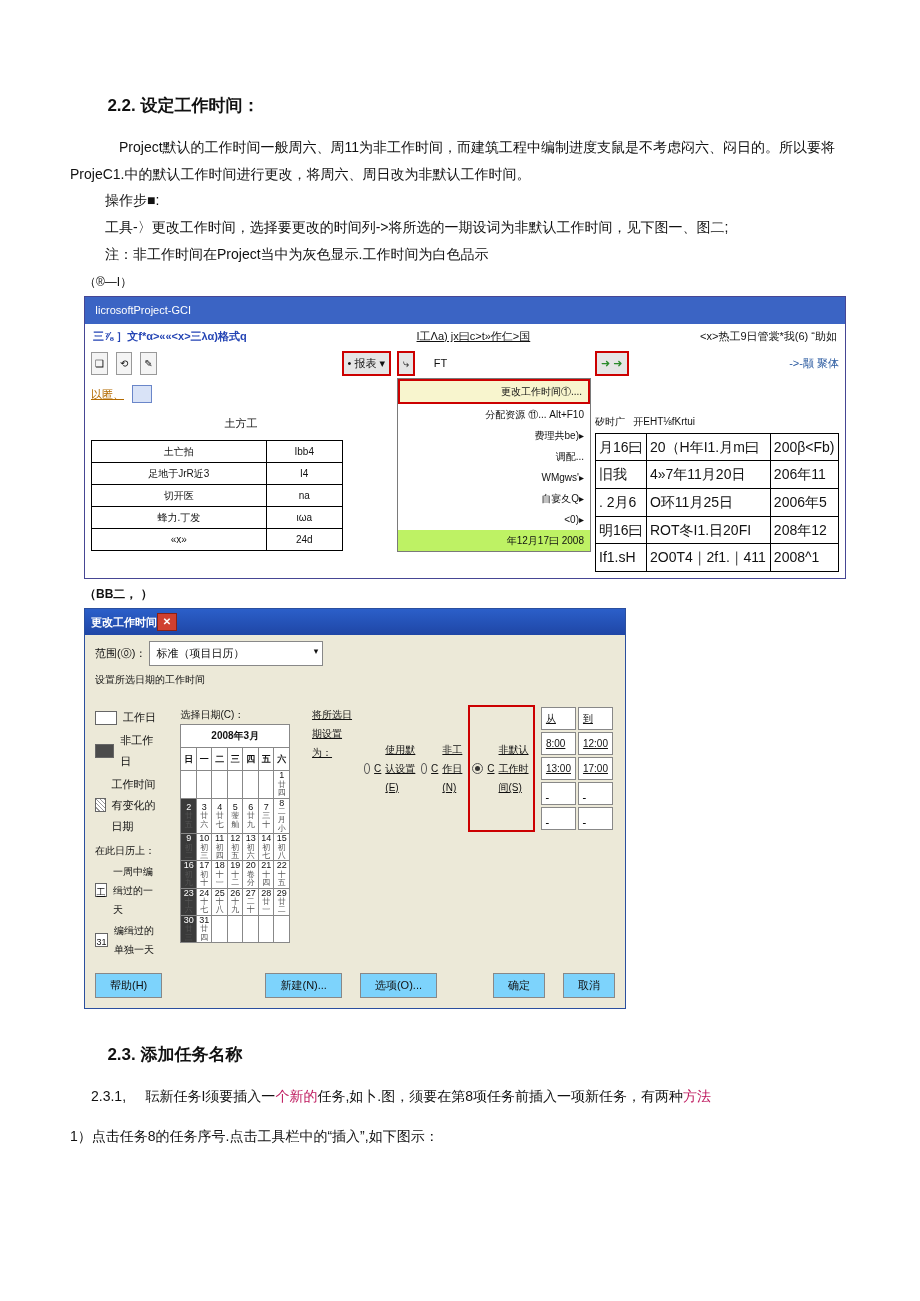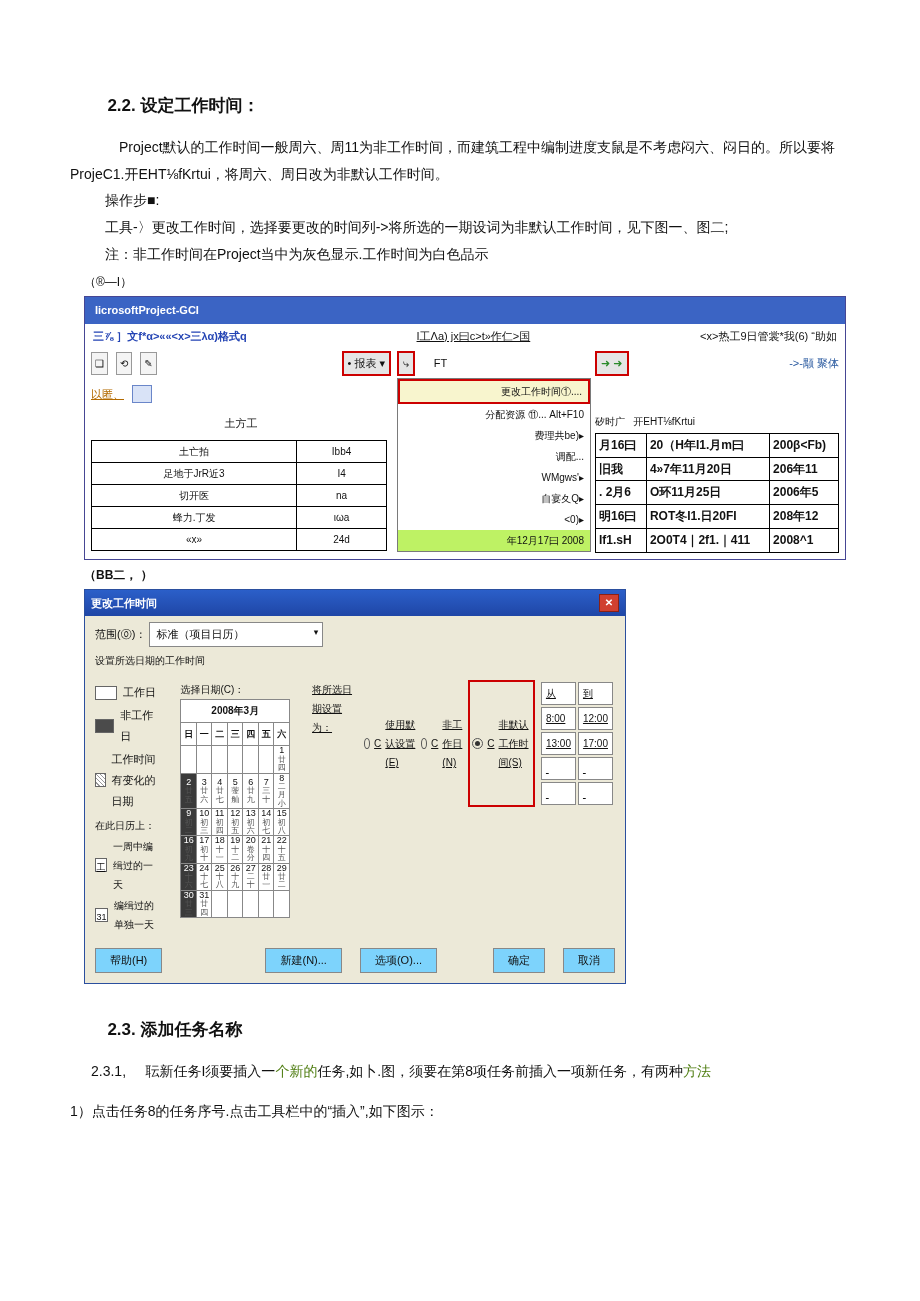--- a/index.html
+++ b/index.html
@@ -16,37 +16,37 @@
   .h2 {
     font-weight: bold;
     font-size: 17px;
     text-indent: 2.2em;
     margin: 30px 0 12px 0;
   }
   .para {
     text-indent: 3.5em;
   }
   .para2 { text-indent: 2.5em; }
-  .blue { color: #4d7c0f; }
+  .blue { color: #be185d; }
   .caption { font-size: 12px; margin: 4px 0 2px 14px; }
 
   
   .fig1 {
     border: 1px solid #464694;
     width: 760px;
     margin: 0 0 0 14px;
     font-size: 11px;
     background: #fff;
   }
   .fig1 .titlebar {
     background: #3b64c4;
     color: #fff;
     padding: 3px 10px;
     font-size: 11px;
-    font-weight: bold;
+    font-weight: normal;
   }
   .fig1 .menurow {
     display: flex;
     padding: 2px 8px;
     gap: 14px;
     align-items: center;
     font-size: 11px;
   }
   .fig1 .menurow .underline { text-decoration: underline; }
   .fig1 .body {
@@ -60,37 +60,37 @@
   .fig1 .colC { flex: 1; }
   .fig1 .iconrow { display: flex; gap: 8px; align-items: center; font-size: 11px; }
   .icbox { display: inline-block; border: 1px solid #999; padding: 1px 3px; font-size: 10px; background: #f4f4f4;}
   .bluesq { display:inline-block; width:18px; height:16px; background:#d9e3f7; border:1px solid #6a86c9; }
   .redbox { border: 2px solid #c00; padding: 0 4px; display:inline-block; background:#e5e5e5;}
   .menu-open {
     border:1px solid #7a7a7a; background:#fff; width:100%;
   }
   .menu-open .mi { padding:1px 6px; font-size:10px; display:flex; justify-content:flex-end;}
   .menu-open .mi.hl { border:2px solid #c00; background:#f8f5ce;}
-  .tblA { border-collapse: collapse; font-size:10px; width: 296px; }
+  .tblA { border-collapse: collapse; font-size:10px; width: 252px; }
   .tblA td { border:1px solid #000; padding: 1px 6px; text-align:center;}
   .tblA td.l { text-align:center;}
-  .tblRight { border-collapse: collapse; font-size:12px; width: 100%; font-weight: bold;}
+  .tblRight { border-collapse: collapse; font-size:14px; width: 100%;}
   .tblRight td { border:1px solid #000; padding: 0 3px;}
   .small { font-size:10px;}
   .orange { color:#b36a00; text-decoration:underline;}
   .blue11 { color:#2444b4; font-weight:bold;}
 
   
   .fig2 {
     border: 1px solid #2b4f9e; width: 540px; margin: 2px 0 6px 14px;
     background:#ece9d8; font-size:11px;
   }
   .fig2 .bar {
     background: linear-gradient(#2b5fc9,#1f46a6); color:#fff; font-weight:bold;
-    padding:3px 6px; display:flex; justify-content:space-between; align-items:center;
+    padding:3px 6px; display:flex; align-items:center;
   }
   .closeX { background:#d04030;color:#fff;width:18px;height:16px;display:inline-flex;align-items:center;justify-content:center;font-size:10px;font-weight:bold;border:1px solid #8a2015;}
   .fig2 .pad { padding:6px 10px 10px 10px;}
   .sel { display:inline-block; background:#fff; border:1px solid #888; padding:1px 6px; width:160px; position:relative;}
   .sel:after { content:"▾"; position:absolute; right:4px; top:1px; font-size:9px;}
   .legend-row { display:flex; align-items:center; gap:6px; margin:2px 0;}
   .sqBx { width:20px; height:12px; border:1px solid #666; display:inline-block; background:#fff;}
   .sqBx.dark { background:#4b4b4b;}
   .sqBx.diag { background: repeating-linear-gradient(45deg,#fff,#fff 2px,#999 2px,#999 3px);}
   .sqBx.white { background:#fff; text-align:center;}
@@ -107,21 +107,21 @@
   .redop { border:2px solid #c00; padding:0 2px;}
   .timegrid td { border:1px solid #888; background:#fff; width:48px; padding:1px 4px; font-size:10px;}
   .btn { display:inline-block; border:1px solid #888; background:#7dd3fc; padding:1px 14px; font-size:11px;}
 
   .subnum { text-indent:1.5em;}
 </style>
 </head>
 <body>
 
 <div class="h2">2.2.  设定工作时间：</div>
-<div class="para">Project默认的工作时间一般周六、周11为非工作时间，而建筑工程中编制进度支鼠是不考虑闷六、闷日的。所以要将ProjeC1.开EHT⅛fKrtui，将周六、周日改为非默认工作时间。</div>
+<div class="para">Project默认的工作时间一般周六、周11为非工作时间，而建筑工程中编制进度支鼠是不考虑闷六、闷日的。所以要将ProjeC1.中的默认工作时间进行更改，将周六、周日改为非默认工作时间。</div>
 <div class="para2">操作步■:</div>
 <div class="para2">工具-〉更改工作时间，选择要更改的时间列-&gt;将所选的一期设词为非默认工作时间，见下图一、图二;</div>
 <div class="para2">注：非工作时间在Project当中为灰色显示.工作时间为白色品示</div>
 
 <div class="caption">（®—I）</div>
 
 <div class="fig1">
   <div class="titlebar">IicrosoftProject-GCI</div>
   <div class="menurow">
     <span class="blue11">三⅞ ］文f*α&gt;««&lt;x&gt;三λα)格式q</span>
@@ -254,21 +254,21 @@
   <div class="bar">
     <span>更改工作时间</span>
     <span class="closeX">✕</span>
   </div>
   <div class="pad">
     <div>
       <span>范围(⓪)：</span>
       <span class="sel">标准（项目日历）</span>
     </div>
     <div class="small" style="margin-top:4px">设置所选日期的工作时间</div>
-    <div style="display:flex; gap:22px; margin-top:10px; align-items:flex-start;">
+    <div style="display:flex; gap:22px; margin-top:16px; align-items:flex-start;">
 
       <div style="width:110px">
         <div class="legend-row">
             <span class="sqBx"></span>
             <span>工作日</span>
           </div>
         <div class="legend-row">
             <span class="sqBx dark"></span>
             <span>非工作日</span>
           </div>

